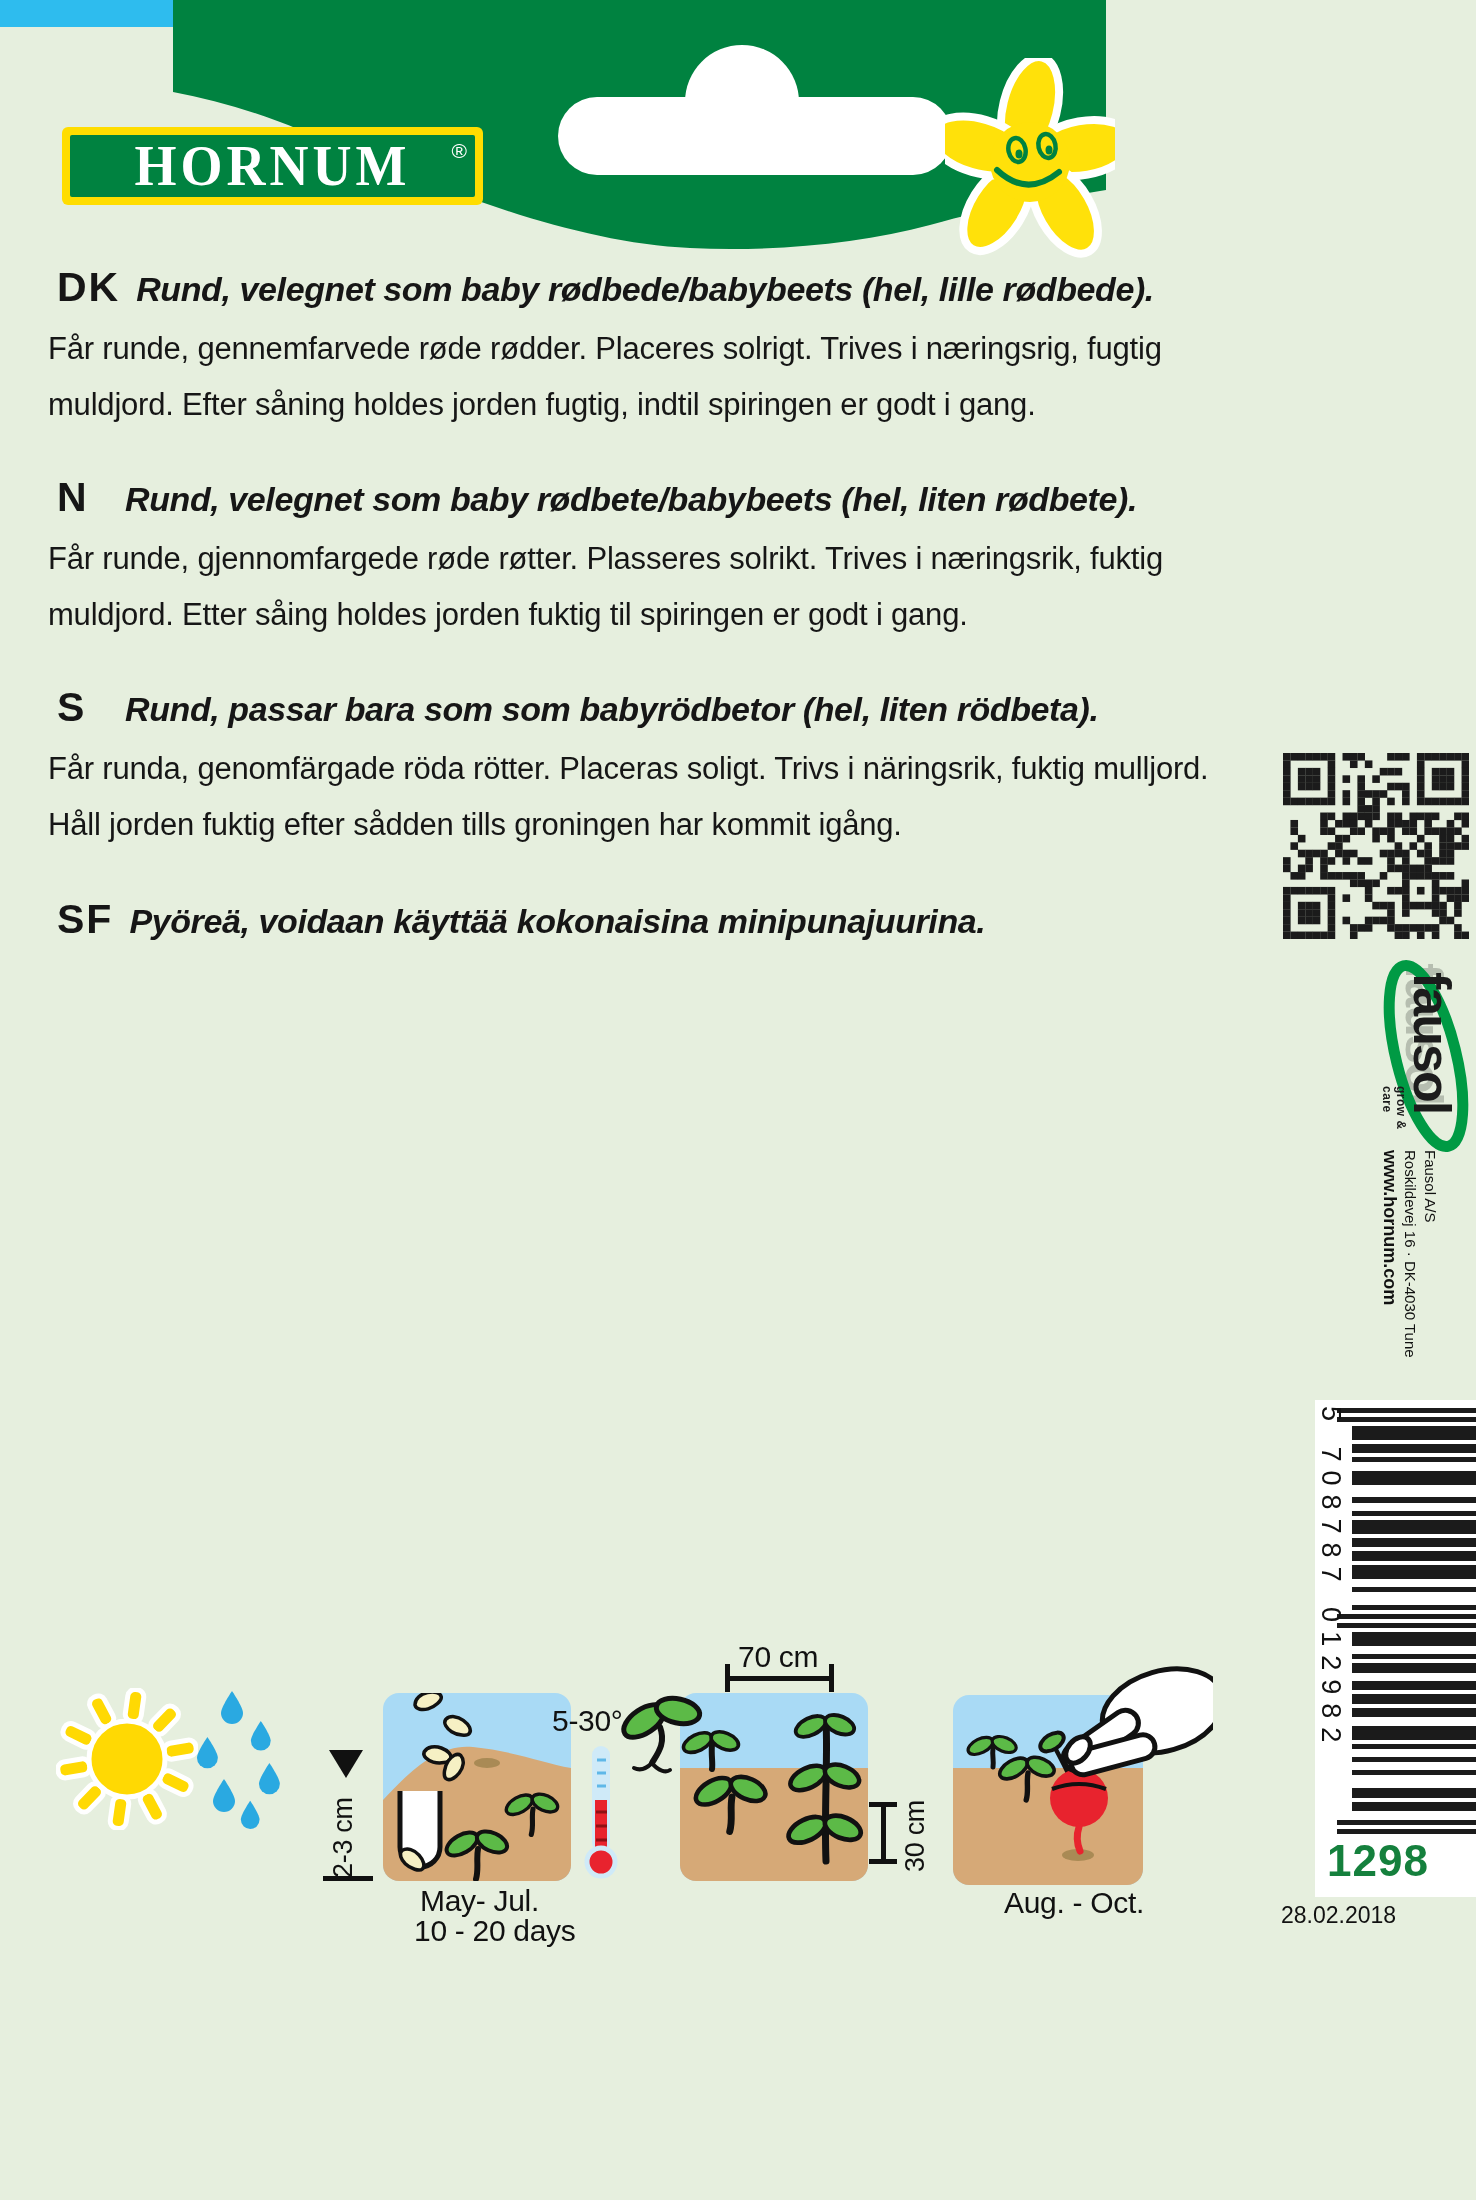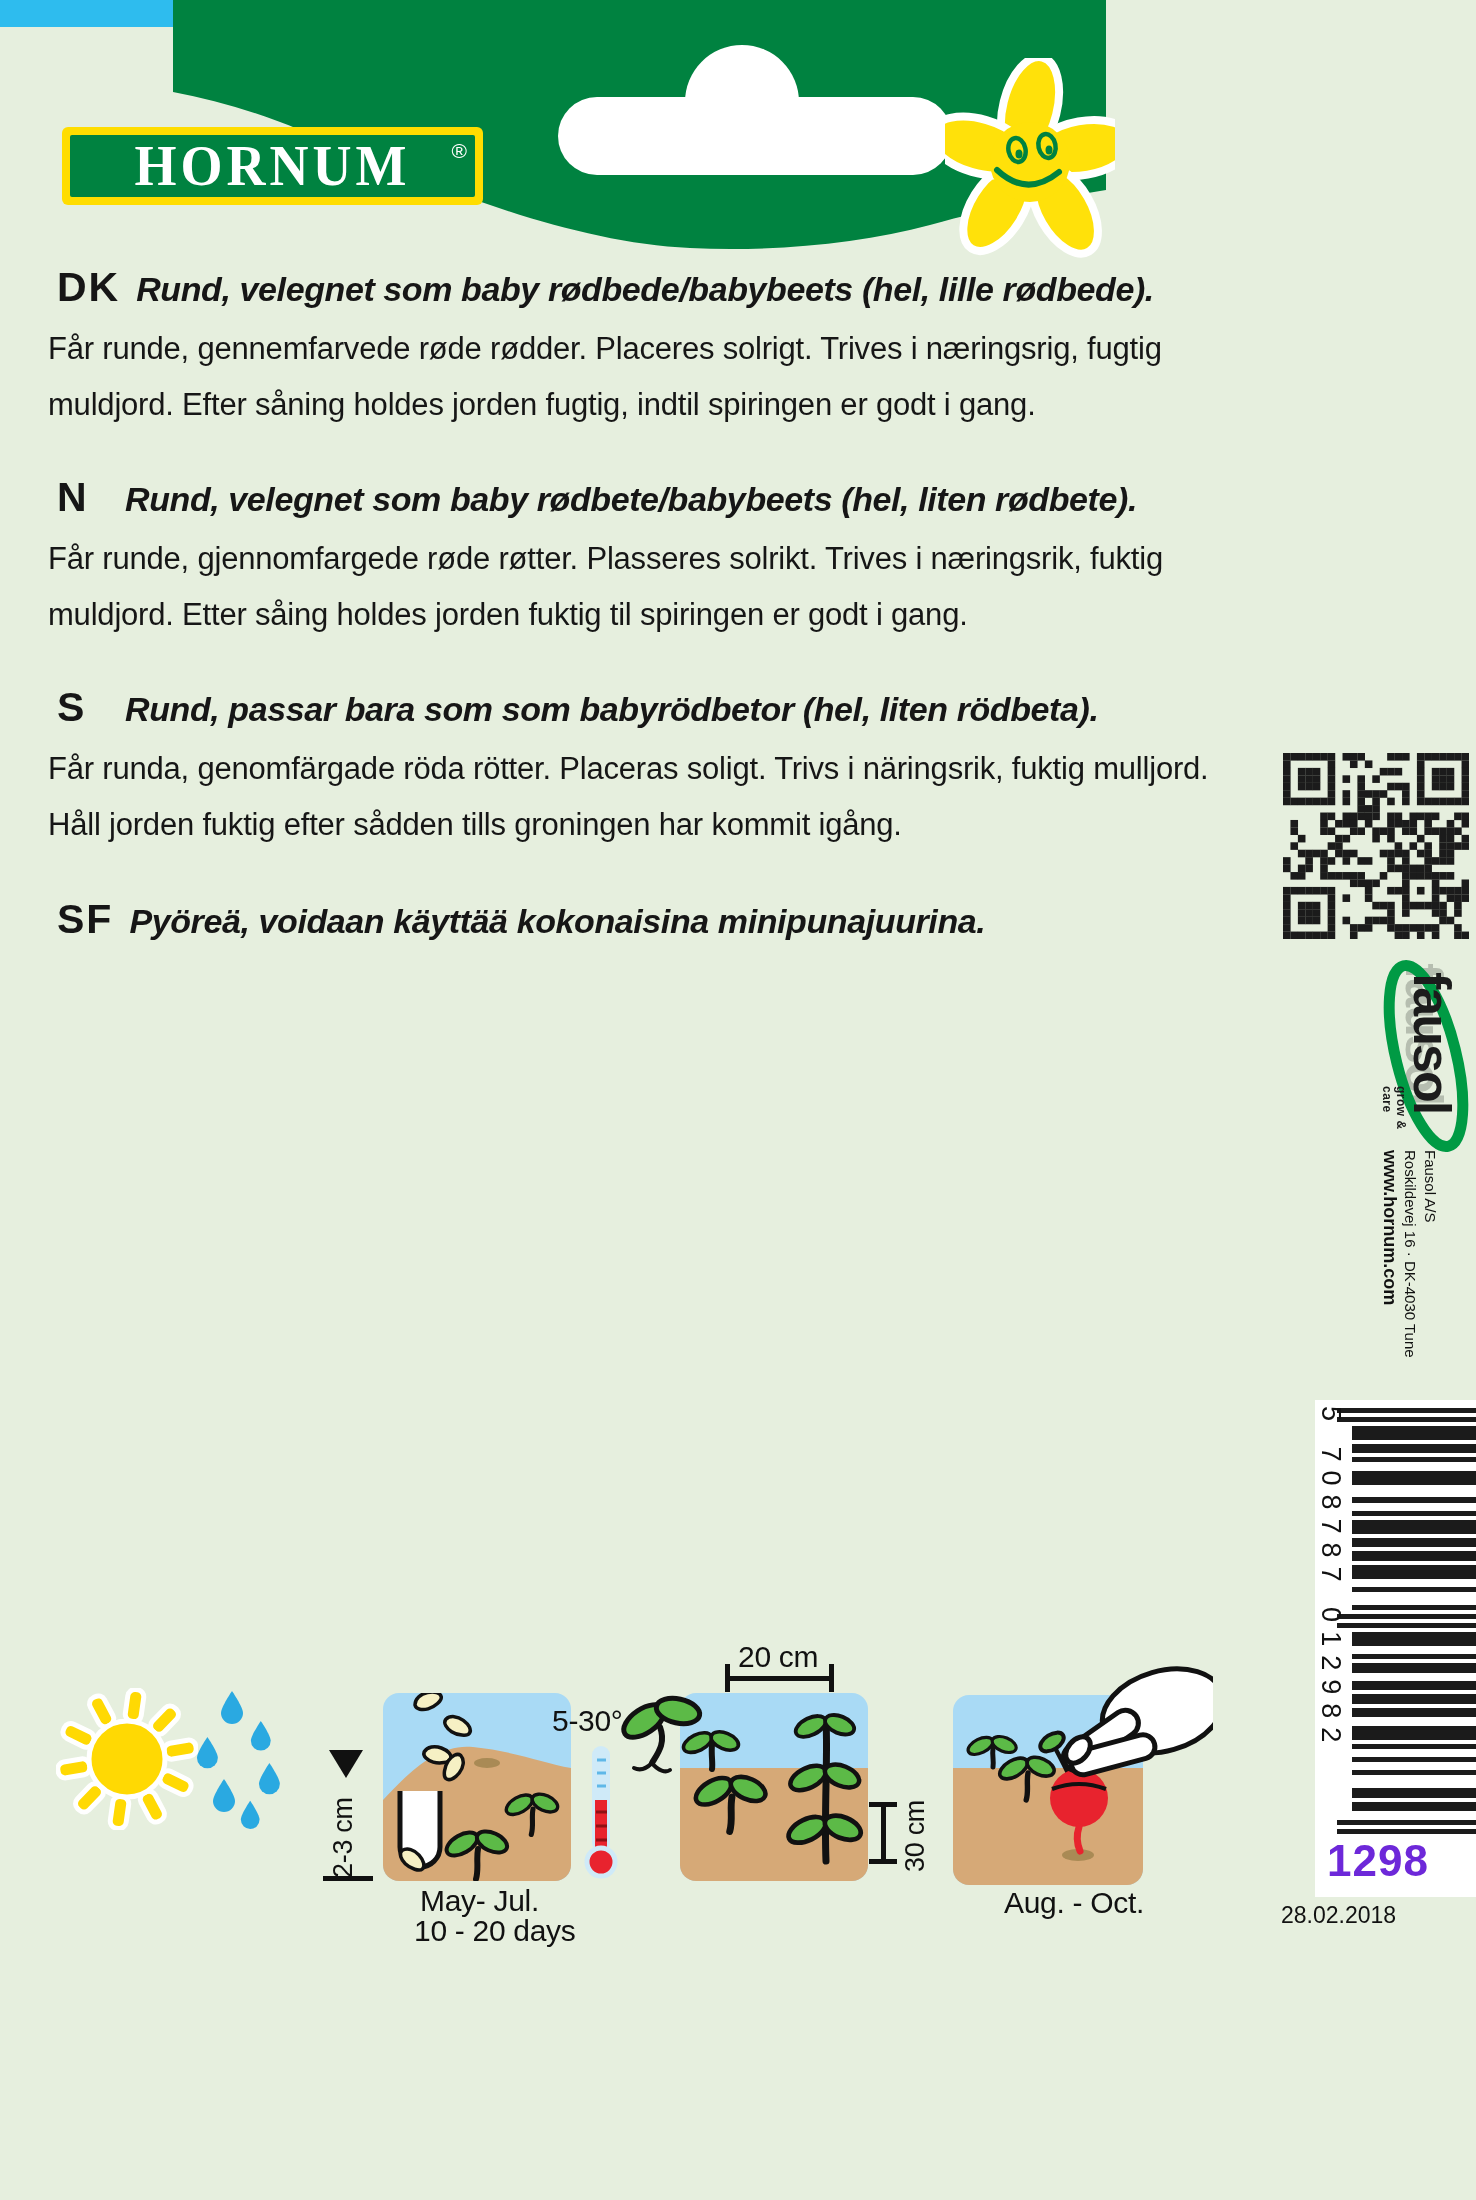--- a/index.html
+++ b/index.html
@@ -21,21 +21,21 @@
                 display:flex;align-items:center;justify-content:center;}
   .hornum-text{font-family:"Liberation Serif",serif;font-weight:700;font-size:54px;color:#fff;
                letter-spacing:4px;transform:scaleY(1.05);}
   .hornum-reg{position:absolute;top:4px;right:8px;color:#fff;font-size:21px;font-family:"Liberation Sans",sans-serif;}
 
   
   .bc-box{position:absolute;left:1315px;top:1400px;width:161px;height:497px;background:#fff;}
   .bc-bars{position:absolute;left:37px;top:8px;width:124px;height:425px;}
   .bc-bars div{position:absolute;left:0;width:124px;background:#1b1b1b;}
   .bc-bars div.guard{left:-15px;width:139px;}
-  .item-no{position:absolute;left:12px;top:436px;font-weight:700;font-size:44px;letter-spacing:1px;color:#6d28d9;}
+  .item-no{position:absolute;left:12px;top:436px;font-weight:700;font-size:44px;letter-spacing:1px;color:#15803d;}
 
   .pict-label{position:absolute;font-size:30px;color:#111;letter-spacing:-0.3px;}
   .tick{position:absolute;background:#111;}
   .tri-down{position:absolute;width:0;height:0;border-left:17px solid transparent;
             border-right:17px solid transparent;border-top:28px solid #111;}
 
   
   .fausol-main{position:absolute;left:14px;top:14px;font-weight:700;font-size:52px;
                letter-spacing:-2px;color:#1c1c1c;}
   .fausol-ghost{position:absolute;left:5px;top:22px;font-weight:700;font-size:52px;
@@ -602,21 +602,21 @@
         <line x1="17" y1="31" x2="26" y2="31"></line>
         <line x1="17" y1="44" x2="26" y2="44"></line>
       </g>
     <g stroke="#8F1016" stroke-width="3">
         <line x1="16" y1="70" x2="27" y2="70"></line>
         <line x1="16" y1="84" x2="27" y2="84"></line>
         <line x1="16" y1="98" x2="27" y2="98"></line>
       </g>
   </svg>
 
-  <div class="pict-label" style="left:738px;top:1640px;">20 cm</div>
+  <div class="pict-label" style="left:738px;top:1640px;">70 cm</div>
   <div>
     <div class="tick" style="left:725px;top:1664px;width:5px;height:28px;"></div>
     <div class="tick" style="left:727px;top:1676px;width:104px;height:5px;"></div>
     <div class="tick" style="left:829px;top:1664px;width:5px;height:28px;"></div>
   </div>
 
   <svg class="abs" style="left:612px;top:1693px" width="256" height="188" viewBox="0 0 256 188">
     <defs>
         <clipPath id="sq2">
           <rect x="68" y="0" width="188" height="188" rx="16"></rect>

